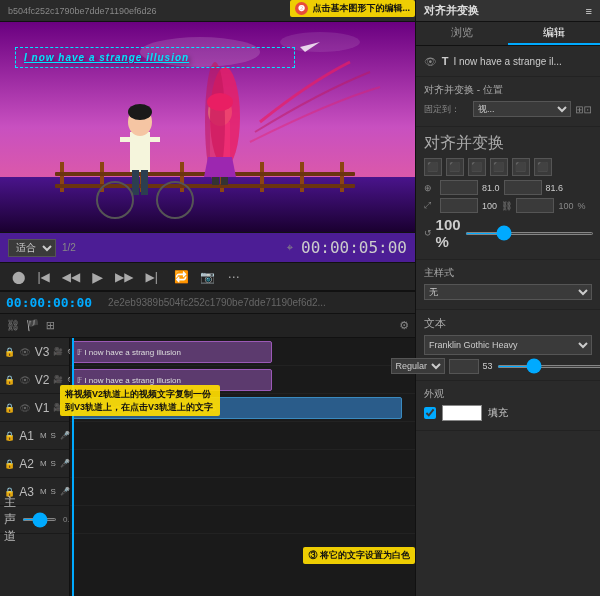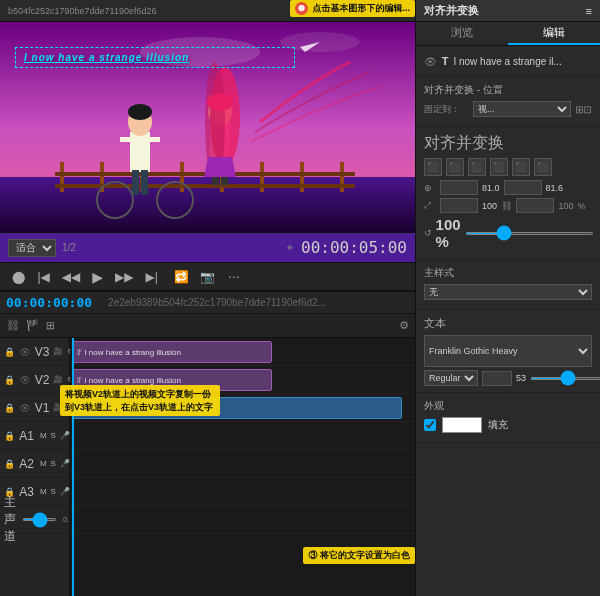--- a/index.html
+++ b/index.html
@@ -470,28 +470,29 @@
       color: #aaa;
       margin-bottom: 4px;
     }
 
     .font-select {
       width: 100%;
       background: #3a3a3a;
       border: 1px solid #555;
       color: #ccc;
       font-size: 9px;
-      height: 32px;
+      height: 20px;
       margin-bottom: 3px;
     }
 
     .font-row {
       display: flex;
       gap: 4px;
       align-items: center;
+      justify-content: center;
     }
 
     .font-style-select {
       width: 60px;
       background: #3a3a3a;
       border: 1px solid #555;
       color: #ccc;
       font-size: 9px;
       height: 16px;
     }

